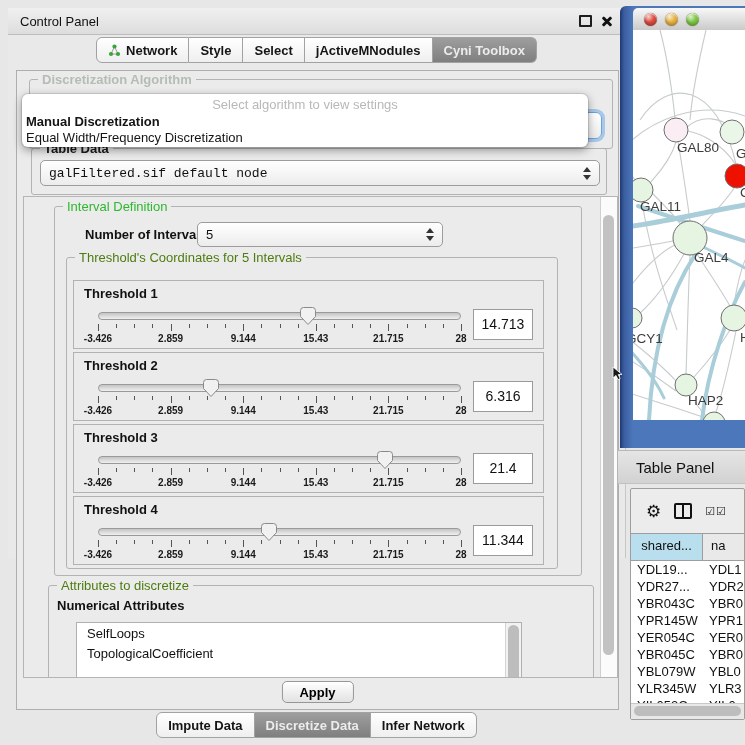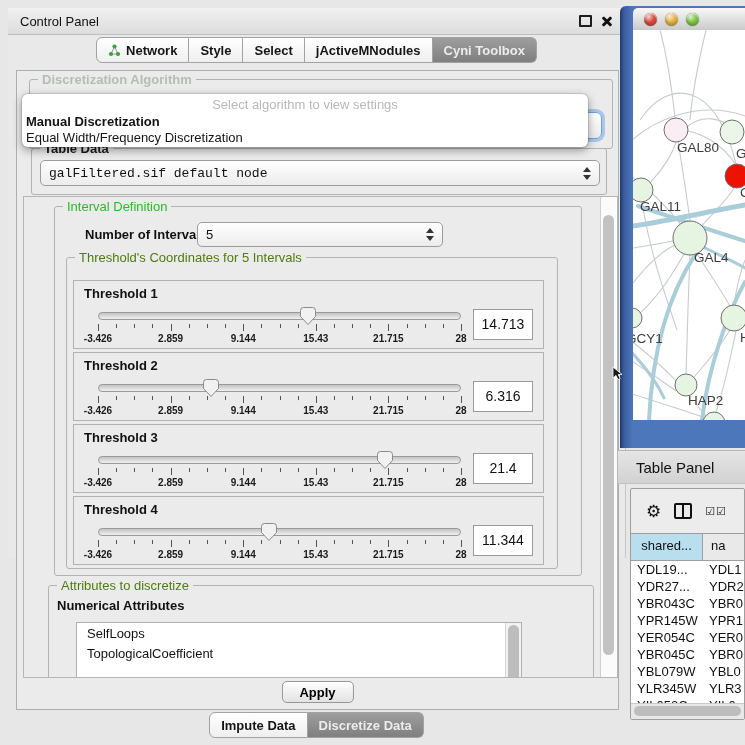--- a/index.html
+++ b/index.html
@@ -370,20 +370,23 @@
       <button id="apply-btn">Apply</button>
     </div>
 
     <nav id="bottom-tabs" class="segbar">
         <div class="seg">
           <span>Impute Data</span>
         </div>
         <div class="seg active">
           <span>Discretize Data</span>
         </div>
+        <div class="seg">
+          <span>Infer Network</span>
+        </div>
       </nav>
   </section>
 
   <section id="network-window">
     <div id="nw-titlebar">
       <span class="light" id="light-red" style="background: radial-gradient(circle at 35% 28%, rgba(255, 255, 255, 0.75), rgba(255, 255, 255, 0) 45%), rgb(221, 75, 64);"></span>
       <span class="light" id="light-yellow" style="background: radial-gradient(circle at 35% 28%, rgba(255, 255, 255, 0.75), rgba(255, 255, 255, 0) 45%), rgb(231, 178, 66);"></span>
       <span class="light" id="light-green" style="background: radial-gradient(circle at 35% 28%, rgba(255, 255, 255, 0.75), rgba(255, 255, 255, 0) 45%), rgb(127, 199, 68);"></span>
     </div>
     <div id="nw-canvas">

